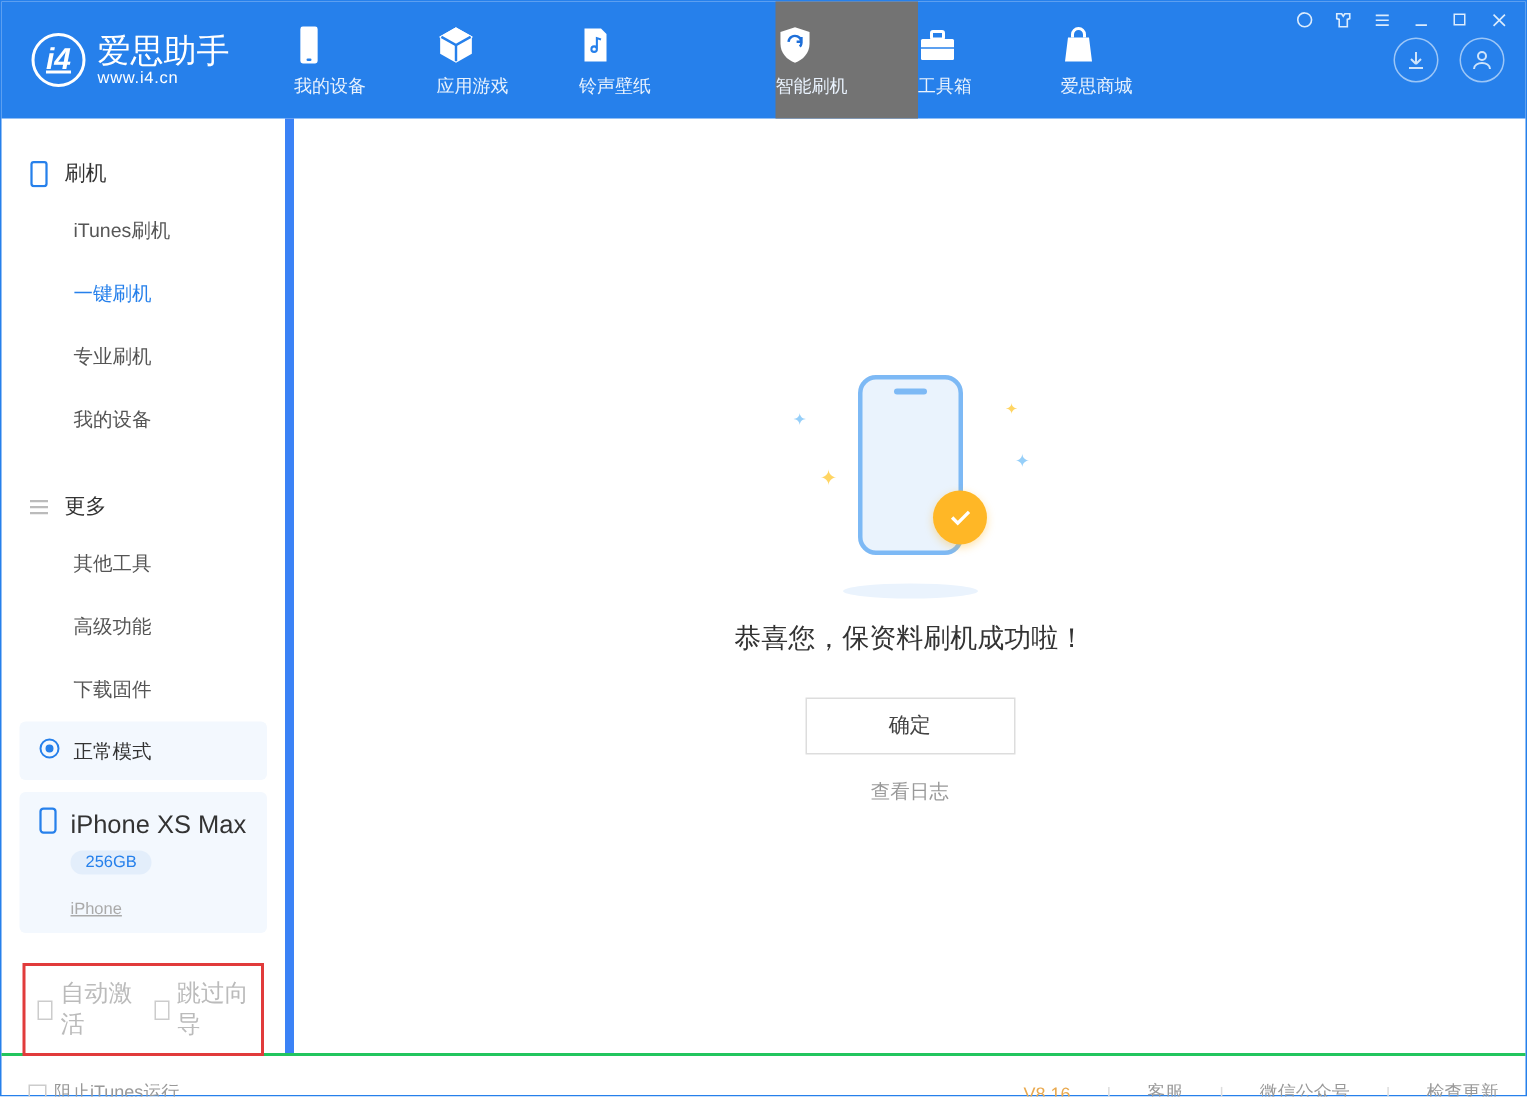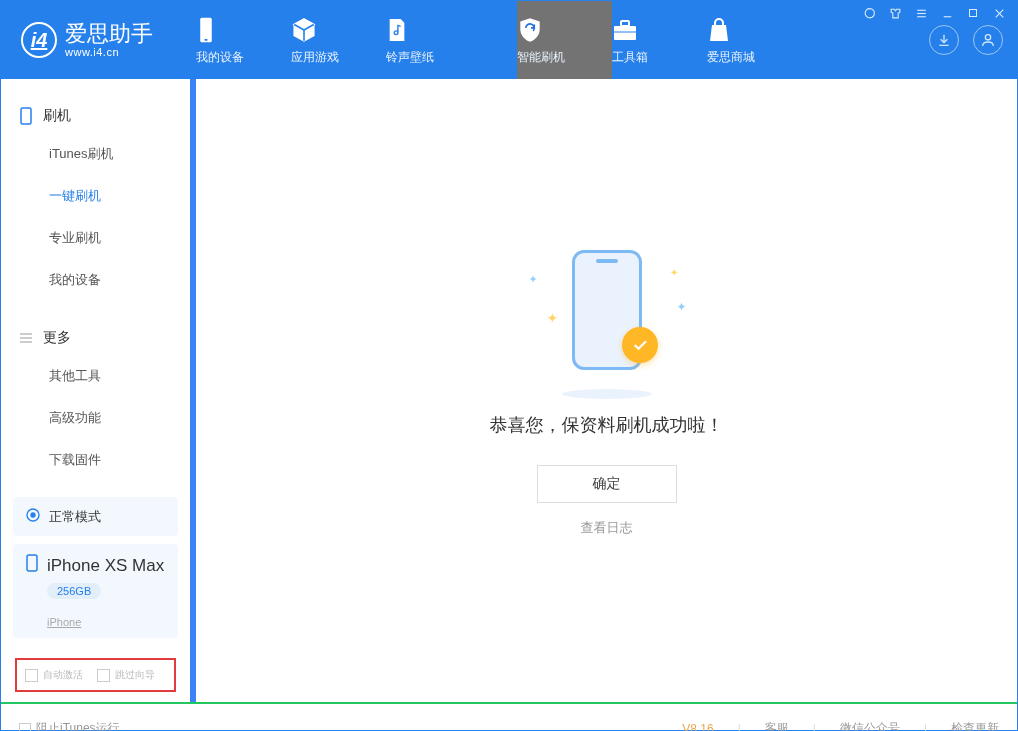--- a/index.html
+++ b/index.html
@@ -34,21 +34,21 @@
 .side-item.active { color: #2680eb; }
 .sidebar-spacer { flex: 1; }
 .status-box { margin: 0 12px 8px; background: #f3f8fe; border-radius: 4px; padding: 10px 12px; display: flex; align-items: flex-end; font-size: 13px; color: #333; }
 .status-box .ico { margin-right: 8px; }
 .device-box { margin: 0 12px 10px; background: #f3f8fe; border-radius: 4px; padding: 10px 12px; }
 .device-box .row1 { display: flex; align-items: center; font-size: 17px; color: #333; font-weight: 500; }
 .device-box .row1 .ico { margin-right: 8px; }
 .device-box .badge { display: inline-block; margin-top: 6px; margin-left: 22px; background: #e3eefb; color: #2680eb; font-size: 11px; padding: 2px 10px; border-radius: 10px; }
 .device-box .subtype { margin-left: 22px; margin-top: 17px; font-size: 11px; color: #aaa; text-decoration: underline; }
 .check-row { margin: 10px 14px; display: flex; align-items: center; gap: 14px; border: 2px solid #e13b3b; padding: 8px 8px; }
-.check-row label { display: flex; align-items: center; font-size: 10px; color: #bbb; cursor: pointer; }
+.check-row label { display: flex; align-items: center; font-size: 16px; color: #bbb; cursor: pointer; }
 .check-row .cb { width: 13px; height: 13px; border: 1px solid #ccc; margin-right: 5px; }
 
 
 .main { flex: 1; position: relative; display: flex; flex-direction: column; align-items: center; justify-content: center; }
 .phone-illu { position: relative; width: 180px; height: 150px; margin-bottom: 18px; }
 .phone { position: absolute; left: 55px; top: 5px; width: 70px; height: 120px; border: 3px solid #7db9f5; border-radius: 12px; background: #eaf3fd; }
 .phone:after { content:""; position:absolute; left:50%; top:6px; transform:translateX(-50%); width:22px; height:4px; background:#7db9f5; border-radius:3px; }
 .phone-shadow { position:absolute; left:45px; bottom:-4px; width:90px; height:10px; background:#eaf3fd; border-radius:50%; }
 .check-badge { position: absolute; left: 105px; top: 82px; width: 36px; height: 36px; background: #ffb726; border-radius: 50%; display: flex; align-items: center; justify-content: center; box-shadow:0 2px 6px rgba(255,183,38,0.4); }
 .sparkle { position: absolute; color: #ffd563; font-size: 14px; }

